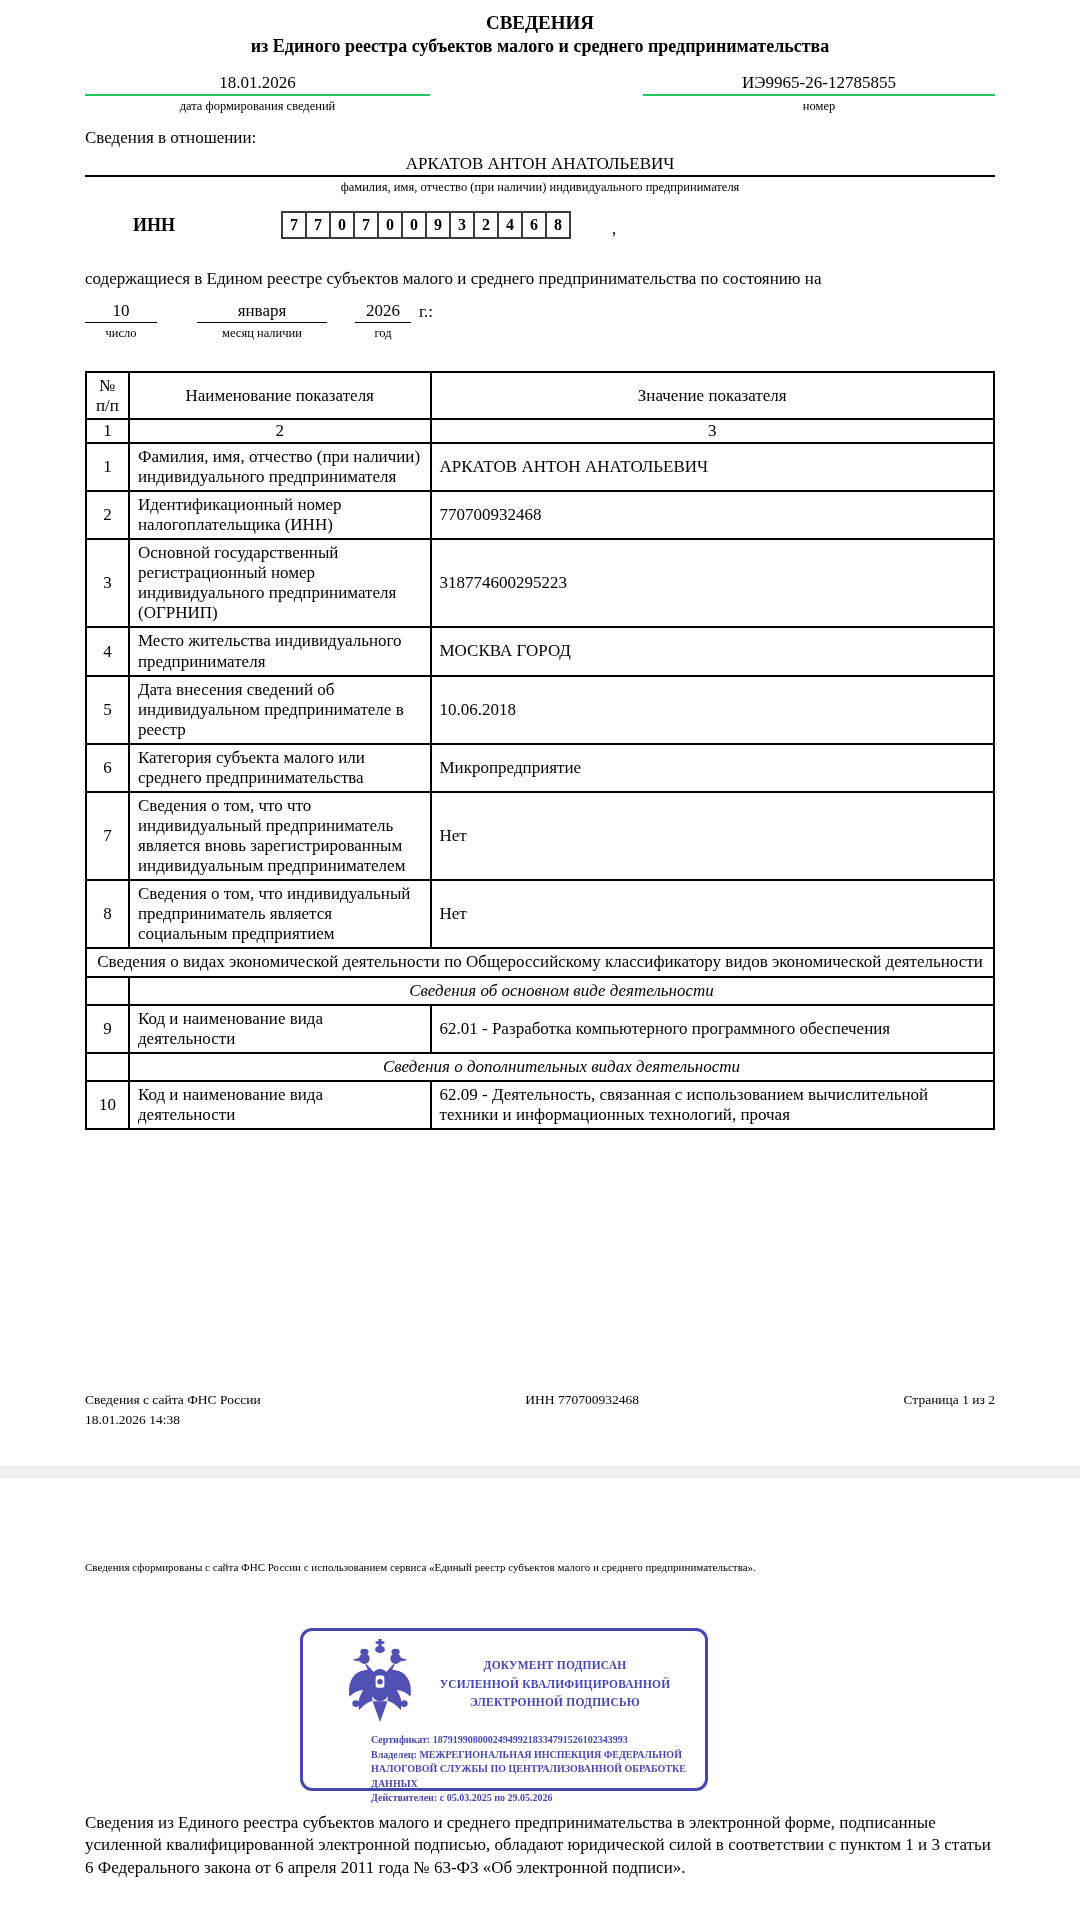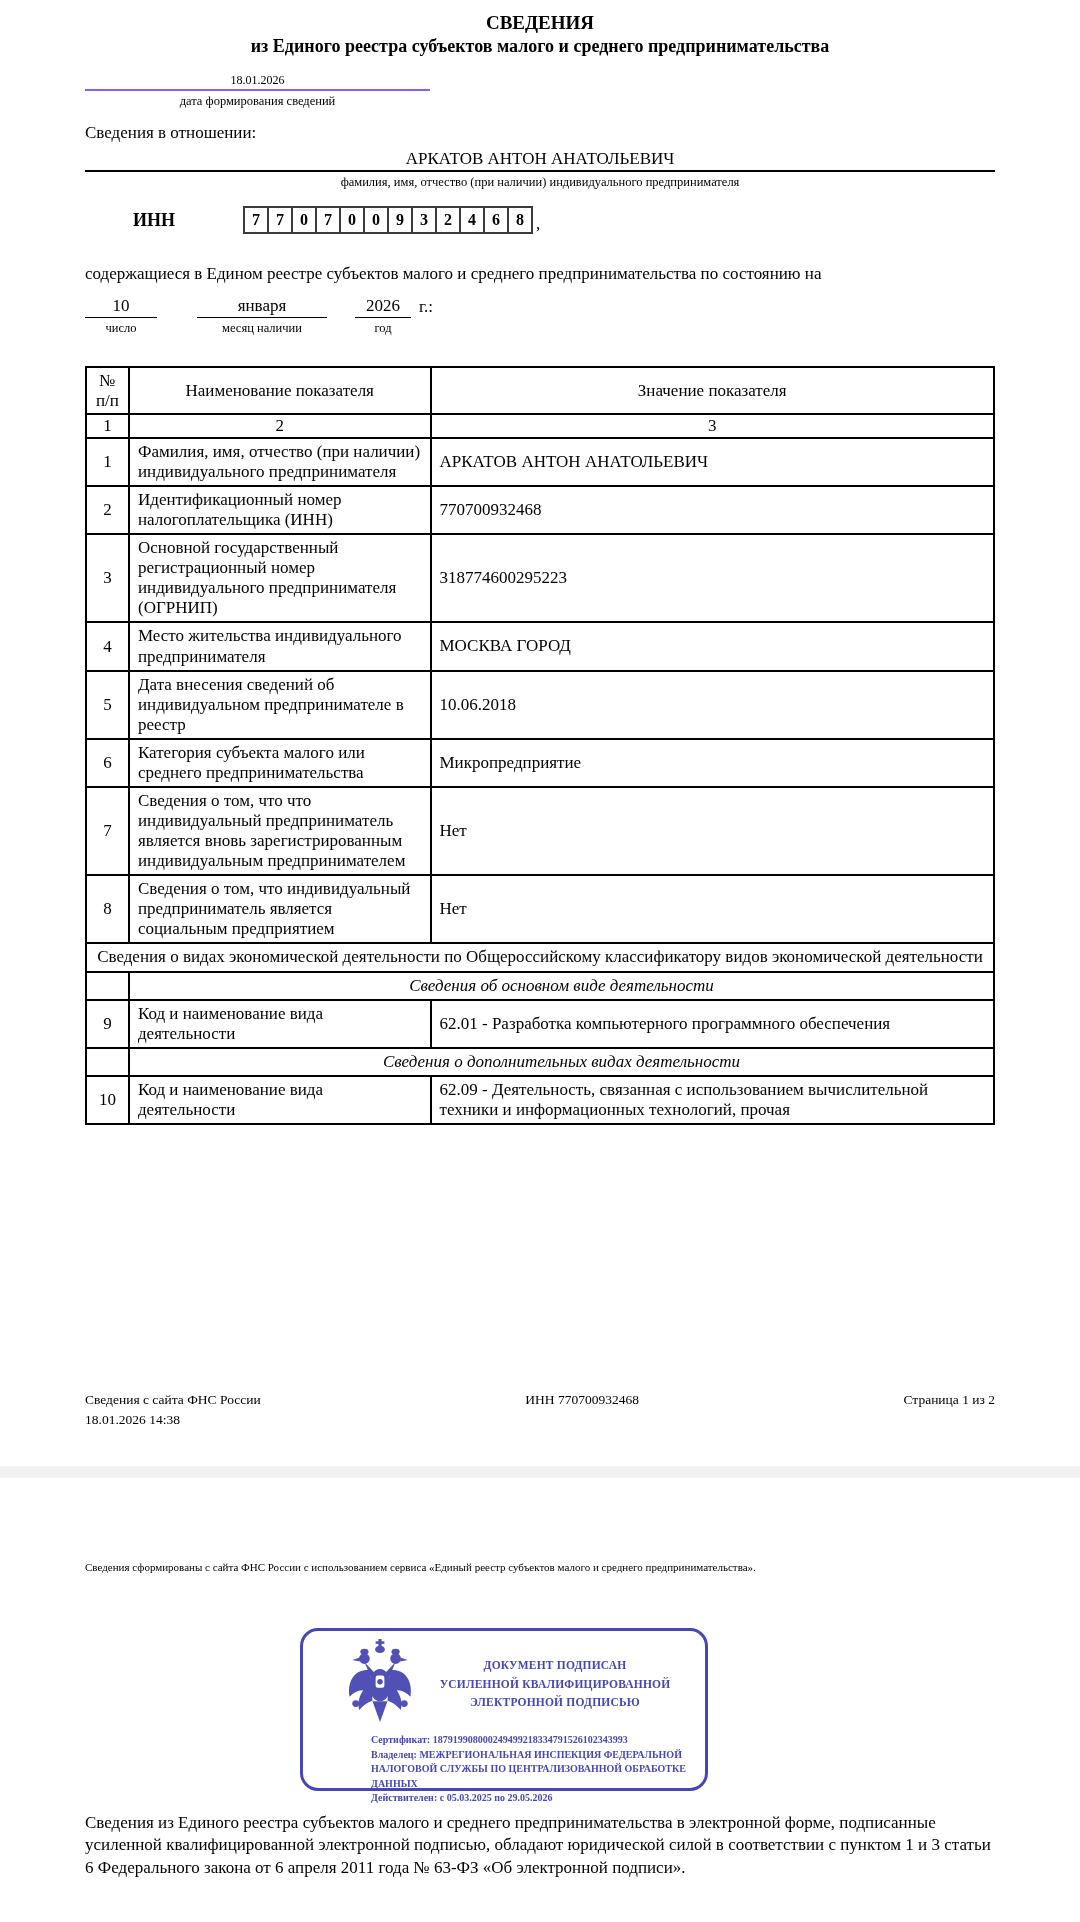--- a/index.html
+++ b/index.html
@@ -12,30 +12,30 @@
   .content { padding:0 85px; }
 
   
   .doc-title { text-align:center; font-weight:bold; font-size:19px; padding-top:12px; }
   .doc-subtitle { text-align:center; font-weight:bold; font-size:18px; margin-top:2px; }
 
   .fields-row { display:flex; justify-content:space-between; margin-top:16px; }
   .field { text-align:center; }
   .field.left { width:345px; }
   .field.right { width:352px; }
-  .field-value { font-size:12px; border-bottom:2px solid #8b5cf6; padding-bottom:1px; }
+  .field-value { font-size:17px; border-bottom:2px solid #22c55e; padding-bottom:1px; }
   .field-label { font-size:12.5px; margin-top:3px; }
 
   .subject-intro { font-size:17px; margin-top:14px; }
 
   .name-field { margin-top:6px; text-align:center; }
   .name-value { font-size:17px; border-bottom:2px solid #000; padding-bottom:1px; }
   .name-label { font-size:12.5px; margin-top:3px; }
 
-  .inn-row { display:flex; align-items:center; margin-top:16px; padding-left:48px; }
+  .inn-row { display:flex; align-items:center; margin-top:16px; padding-left:48px;gap:38px; }
   .inn-label { font-weight:bold; font-size:18px; }
   .inn-boxes { display:flex; margin-left:68px; }
   .inn-cell {
     width:26px; height:28px; border:2px solid #3a3a3a; margin-left:-2px;
     display:flex; align-items:center; justify-content:center;
     font-weight:bold; font-size:16px; background:#fff;
   }
   .inn-cell:first-child { margin-left:0; }
   .inn-comma { font-size:17px; align-self:flex-end; margin-left:3px; }
 
@@ -70,41 +70,45 @@
   .footer-center { text-align:center; }
   .footer-right { text-align:right; }
 
   .page-sep { position:absolute; top:1466px; left:0; width:1080px; height:12px; background:#f1f1f2; }
 
   
   .p2-intro { position:absolute; top:1560px; left:85px; width:882px; font-size:11px; line-height:1.3; }
 
   .stamp {
     position:absolute; top:1628px; left:300px; width:408px; height:163px;
-    border:3px solid #4747b0; border-radius:18px; color:#4747b0;
+    border:3px solid #4747b0; border-radius:12px; color:#4747b0;
     padding:8px 14px 6px 26px; background:#fff;
   }
   .stamp-top { display:flex; align-items:center; }
   .stamp-eagle { flex:none; width:78px; margin-left:12px; }
   .stamp-title { flex:1; text-align:center; font-weight:bold; font-size:11.5px; line-height:1.6; letter-spacing:0.2px; }
   .stamp-details { margin-top:4px; margin-left:42px; font-size:10px; font-weight:bold; line-height:1.45; }
 
   .p2-legal { position:absolute; top:1812px; left:85px; width:908px; font-size:17px; line-height:1.32; }
 </style>
 </head>
 <body>
 
 <div class="content">
   <div class="doc-title">СВЕДЕНИЯ</div>
   <div class="doc-subtitle">из Единого реестра субъектов малого и среднего предпринимательства</div>
 
   <div class="fields-row">
     <div class="field left">
       <div class="field-value">18.01.2026</div>
       <div class="field-label">дата формирования сведений</div>
+    </div>
+    <div class="field right">
+      <div class="field-value">ИЭ9965-26-12785855</div>
+      <div class="field-label">номер</div>
     </div>
   </div>
 
   <div class="subject-intro">Сведения в отношении:</div>
 
   <div class="name-field">
     <div class="name-value">АРКАТОВ АНТОН АНАТОЛЬЕВИЧ</div>
     <div class="name-label">фамилия, имя, отчество (при наличии) индивидуального предпринимателя</div>
   </div>
 

